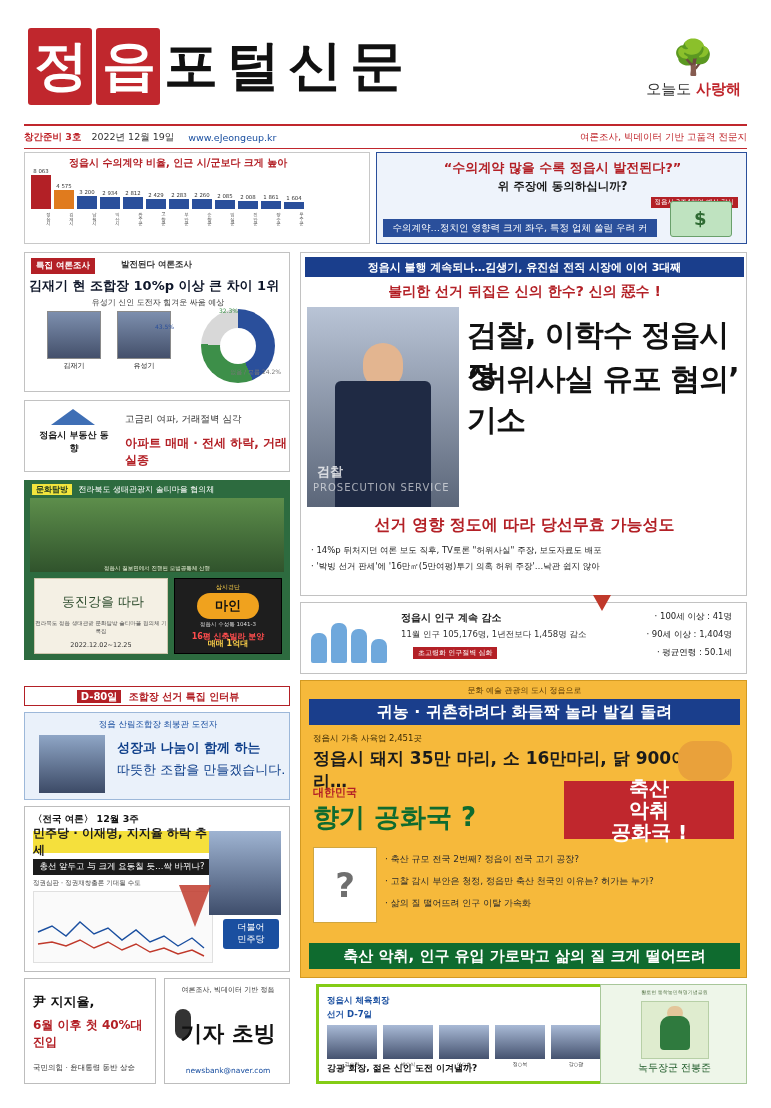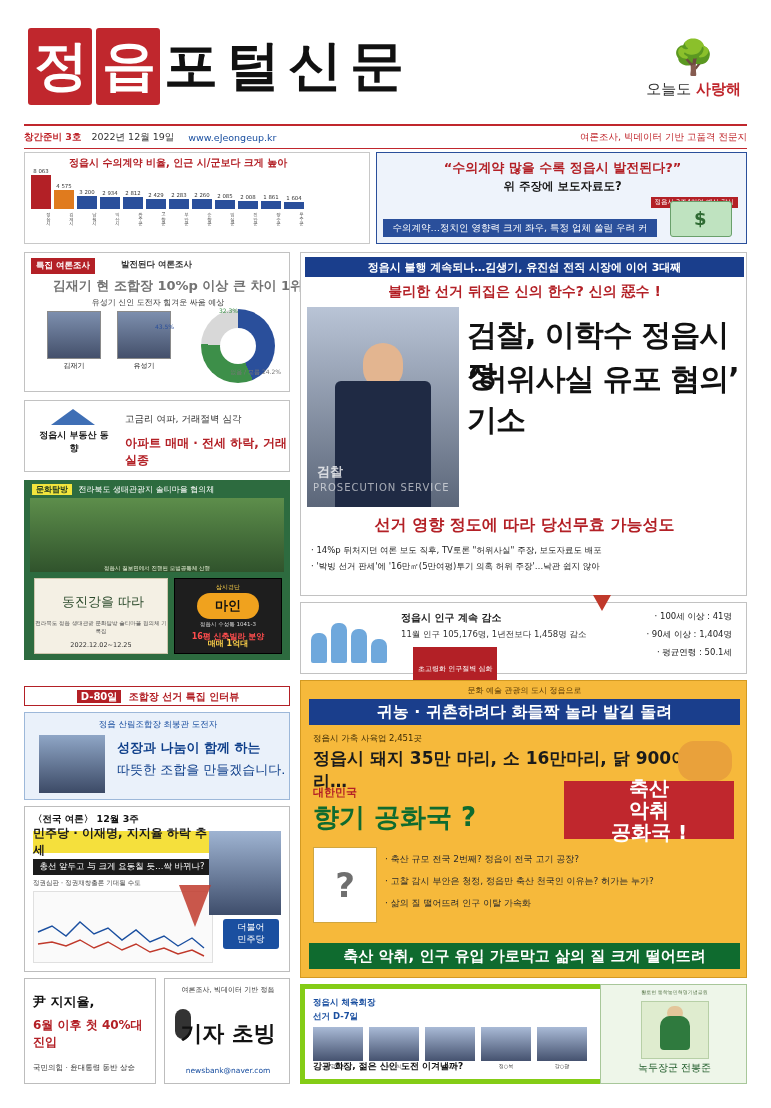--- a/index.html
+++ b/index.html
@@ -51,21 +51,21 @@
   .poll-tag{position:absolute;right:8px;top:44px;background:#b32026;color:#fff;font-size:6.5px;padding:1px 4px;}
   .poll-bottom{position:absolute;left:6px;bottom:6px;width:274px;height:18px;background:#2a4f9b;color:#fff;font-size:9.5px;display:flex;align-items:center;justify-content:center;}
   .money{position:absolute;right:14px;bottom:6px;width:60px;height:34px;background:#bfe3c0;border:1px solid #6aa06c;border-radius:3px;}
   .money:after{content:"$";position:absolute;left:23px;top:6px;font-size:18px;color:#2f6b33;font-weight:bold;}
 
   
   .card{background:#fff;border:1px solid #c2c2c2;}
   .c-poll{left:24px;top:252px;width:266px;height:140px;}
   .tag-red{position:absolute;left:6px;top:5px;background:#b32026;color:#fff;font-size:8.5px;font-weight:bold;padding:2px 5px;}
   .tag-txt{position:absolute;left:96px;top:6px;font-size:8.5px;color:#333;font-weight:bold;}
-  .c-poll .head{position:absolute;left:12px;top:24px;width:266px;text-align:right;font-size:13px;font-weight:bold;color:#737373;}
+  .c-poll .head{position:absolute;left:4px;top:24px;width:266px;text-align:left;font-size:13px;font-weight:bold;color:#0f172a;}
   .c-poll .sub{position:absolute;left:0;top:44px;width:266px;text-align:center;font-size:8px;color:#444;}
   .cand{position:absolute;top:58px;width:74px;text-align:center;}
   .cand .ph{width:52px;height:46px;margin:0 auto;background:linear-gradient(#7d8fae,#44506b);border:1px solid #8a8a8a;}
   .cand .nm{font-size:7px;margin-top:2px;color:#222;}
   .donut{position:absolute;right:14px;top:56px;width:74px;height:74px;border-radius:50%;
     background:conic-gradient(#2a4f9b 0 43.5%, #3d8f49 43.5% 75.8%, #d8d8d8 75.8% 100%);}
   .donut .hole{position:absolute;left:19px;top:19px;width:36px;height:36px;border-radius:50%;background:#fff;}
   .donut .l1{position:absolute;left:-46px;top:14px;font-size:6px;color:#2a4f9b;}
   .donut .l2{position:absolute;left:18px;top:-2px;font-size:6px;color:#3d8f49;}
   .donut .l3{position:absolute;right:-6px;bottom:6px;font-size:6px;color:#777;}
@@ -137,21 +137,21 @@
   .ms-red{position:absolute;left:6px;top:262px;width:435px;text-align:center;font-size:16px;font-weight:bold;color:#b32026;}
   .ms-b1{position:absolute;left:10px;top:292px;font-size:8.5px;color:#222;}
   .ms-b2{position:absolute;left:10px;top:308px;font-size:8.5px;color:#222;}
 
   
   .popbox{left:300px;top:602px;width:447px;height:72px;background:#fff;border:1px solid #c2c2c2;}
   .popbox .figs{position:absolute;left:10px;top:14px;width:80px;height:46px;}
   .figs .p{position:absolute;bottom:0;width:16px;background:#6fa8dc;border-radius:7px 7px 2px 2px;}
   .popbox .t1{position:absolute;left:100px;top:8px;font-size:10px;color:#222;font-weight:bold;text-align:right;}
   .popbox .t2{position:absolute;left:100px;top:26px;font-size:8.5px;color:#333;}
-  .popbox .tag{position:absolute;left:112px;top:44px;font-size:7px;color:#fff;background:#b32026;padding:17px 5px;}
+  .popbox .tag{position:absolute;left:112px;top:44px;font-size:7px;color:#fff;background:#b32026;padding:1px 5px;}
   .popbox .r1{position:absolute;right:14px;top:8px;font-size:8.5px;color:#222;}
   .popbox .r2{position:absolute;right:14px;top:26px;font-size:8.5px;color:#222;}
   .popbox .r3{position:absolute;right:14px;top:44px;font-size:8.5px;color:#222;}
   .popbox .arr{position:absolute;left:292px;top:-8px;width:0;height:0;border-left:9px solid transparent;border-right:9px solid transparent;border-top:16px solid #c0392b;}
 
   
   .live{left:300px;top:680px;width:447px;height:298px;background:#f6b93b;border:1px solid #d39a22;}
   .live .kicker{position:absolute;left:0;top:4px;width:447px;text-align:center;font-size:8px;color:#5a3b06;}
   .live .hd{position:absolute;left:8px;top:18px;width:431px;height:26px;background:#1a3e8c;color:#fff;font-size:16px;font-weight:bold;display:flex;align-items:center;justify-content:center;}
   .live .s1{position:absolute;left:12px;top:52px;font-size:8.5px;color:#3a2a05;}
@@ -161,21 +161,21 @@
   .live .redbox{position:absolute;right:12px;top:100px;width:170px;height:58px;background:#c0272d;color:#fff;font-size:20px;font-weight:bold;display:flex;flex-direction:column;align-items:center;justify-content:center;line-height:1.1;}
   .live .chick{position:absolute;right:14px;top:60px;width:54px;height:40px;background:#e9a13b;border-radius:16px;}
   .live .qbox{position:absolute;left:12px;top:166px;width:62px;height:74px;background:#fff;border:1px solid #d0a640;display:flex;align-items:center;justify-content:center;font-size:34px;color:#6f6f6f;font-weight:bold;}
   .live .bul{position:absolute;left:84px;font-size:9px;color:#2b2b2b;}
   .live .b1{top:172px;}
   .live .b2{top:194px;}
   .live .b3{top:216px;}
   .live .foot{position:absolute;left:8px;bottom:8px;width:431px;height:26px;background:#0f6b2f;color:#fff;font-size:15px;font-weight:bold;display:flex;align-items:center;justify-content:center;}
 
   
-  .sports{left:300px;top:984px;width:350px;height:100px;background:#fff;border:5px solid #84cc16;}
+  .sports{left:316px;top:984px;width:350px;height:100px;background:#fff;border:3px solid #84cc16;}
   .sports .t1{position:absolute;left:8px;top:8px;font-size:8.5px;color:#1a4fa0;font-weight:bold;}
   .sports .t2{position:absolute;left:8px;top:22px;font-size:8.5px;color:#1a4fa0;font-weight:bold;}
   .sports .faces{position:absolute;left:8px;top:38px;width:278px;display:flex;gap:6px;}
   .sports .f{width:50px;}
   .sports .f .ph{width:50px;height:34px;background:linear-gradient(#a9bad6,#45526f);}
   .sports .f .nm{font-size:5px;text-align:center;color:#333;margin-top:2px;}
   .sports .q{position:absolute;left:8px;bottom:6px;font-size:9px;color:#111;font-weight:bold;}
 
   .nokdu{left:600px;top:984px;width:147px;height:100px;background:#eef6e9;border:1px solid #a8c79a;}
   .nokdu .cap{position:absolute;left:0;top:4px;width:147px;text-align:center;font-size:5px;color:#5c7a4e;}
@@ -279,21 +279,21 @@
           <span>임실군</span>
           <span>진안군</span>
           <span>장수군</span>
           <span>무주군</span>
         </div>
     </div>
   </div>
 
   <div class="panel pollbox">
     <div class="poll-q">“수의계약 많을 수록 정읍시 발전된다?”</div>
-    <div class="poll-q2">위 주장에 보도자료도?</div>
+    <div class="poll-q2">위 주장에 동의하십니까?</div>
     <div class="poll-tag">정읍시 3조4천억 예산 감시</div>
     <div class="poll-bottom">수의계약…정치인 영향력 크게 좌우, 특정 업체 쏠림 우려 커</div>
     <div class="money"></div>
   </div>
 
   <div class="panel card c-poll">
     <div class="tag-red">특집 여론조사</div>
     <div class="tag-txt">발전된다 여론조사</div>
     <div class="head">김재기 현 조합장 10%p 이상 큰 차이 1위</div>
     <div class="sub">유성기 신인 도전자 힘겨운 싸움 예상</div>

